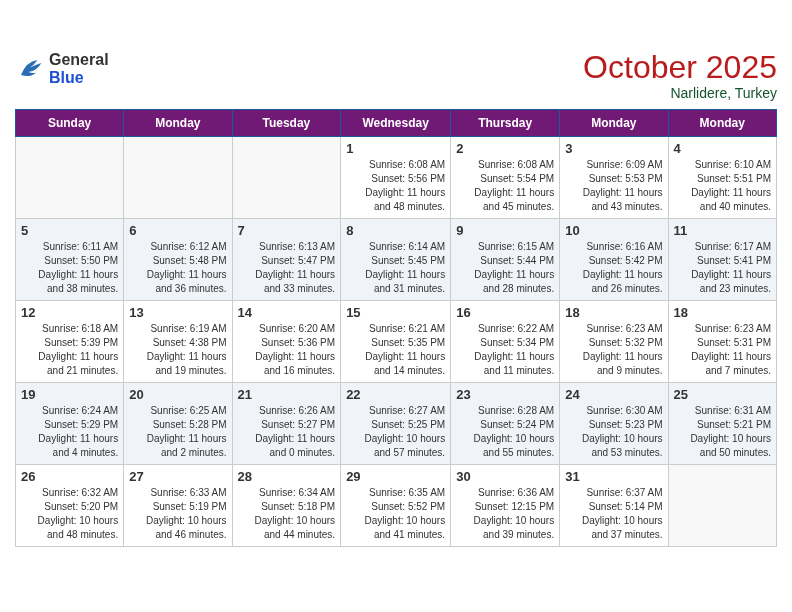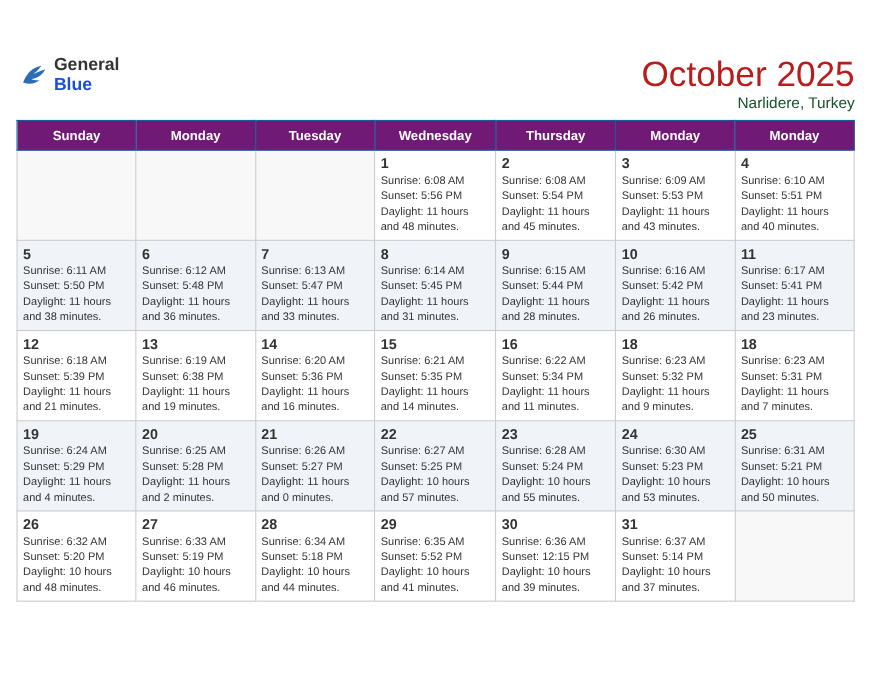--- a/index.html
+++ b/index.html
@@ -77,20 +77,21 @@
       font-size: 13px;
       font-weight: bold;
       color: #333;
       display: block;
       margin-bottom: 2px;
     }
     .day-info {
       font-size: 10px;
       color: #333;
       line-height: 1.4;
+      text-align: right;
     }
     .row-shaded td {
       background: #f0f4f8;
     }
   </style>
 </head>
 <body>
 
 <div class="page">
   <div class="header">
@@ -198,21 +199,21 @@
         <tr>
           <td>
             <span class="day-number">12</span>
             <div class="day-info">Sunrise: 6:18 AM
 Sunset: 5:39 PM
 Daylight: 11 hours and 21 minutes.</div>
           </td>
           <td>
             <span class="day-number">13</span>
             <div class="day-info">Sunrise: 6:19 AM
-Sunset: 6:38 PM
+Sunset: 4:38 PM
 Daylight: 11 hours and 19 minutes.</div>
           </td>
           <td>
             <span class="day-number">14</span>
             <div class="day-info">Sunrise: 6:20 AM
 Sunset: 5:36 PM
 Daylight: 11 hours and 16 minutes.</div>
           </td>
           <td>
             <span class="day-number">15</span>

